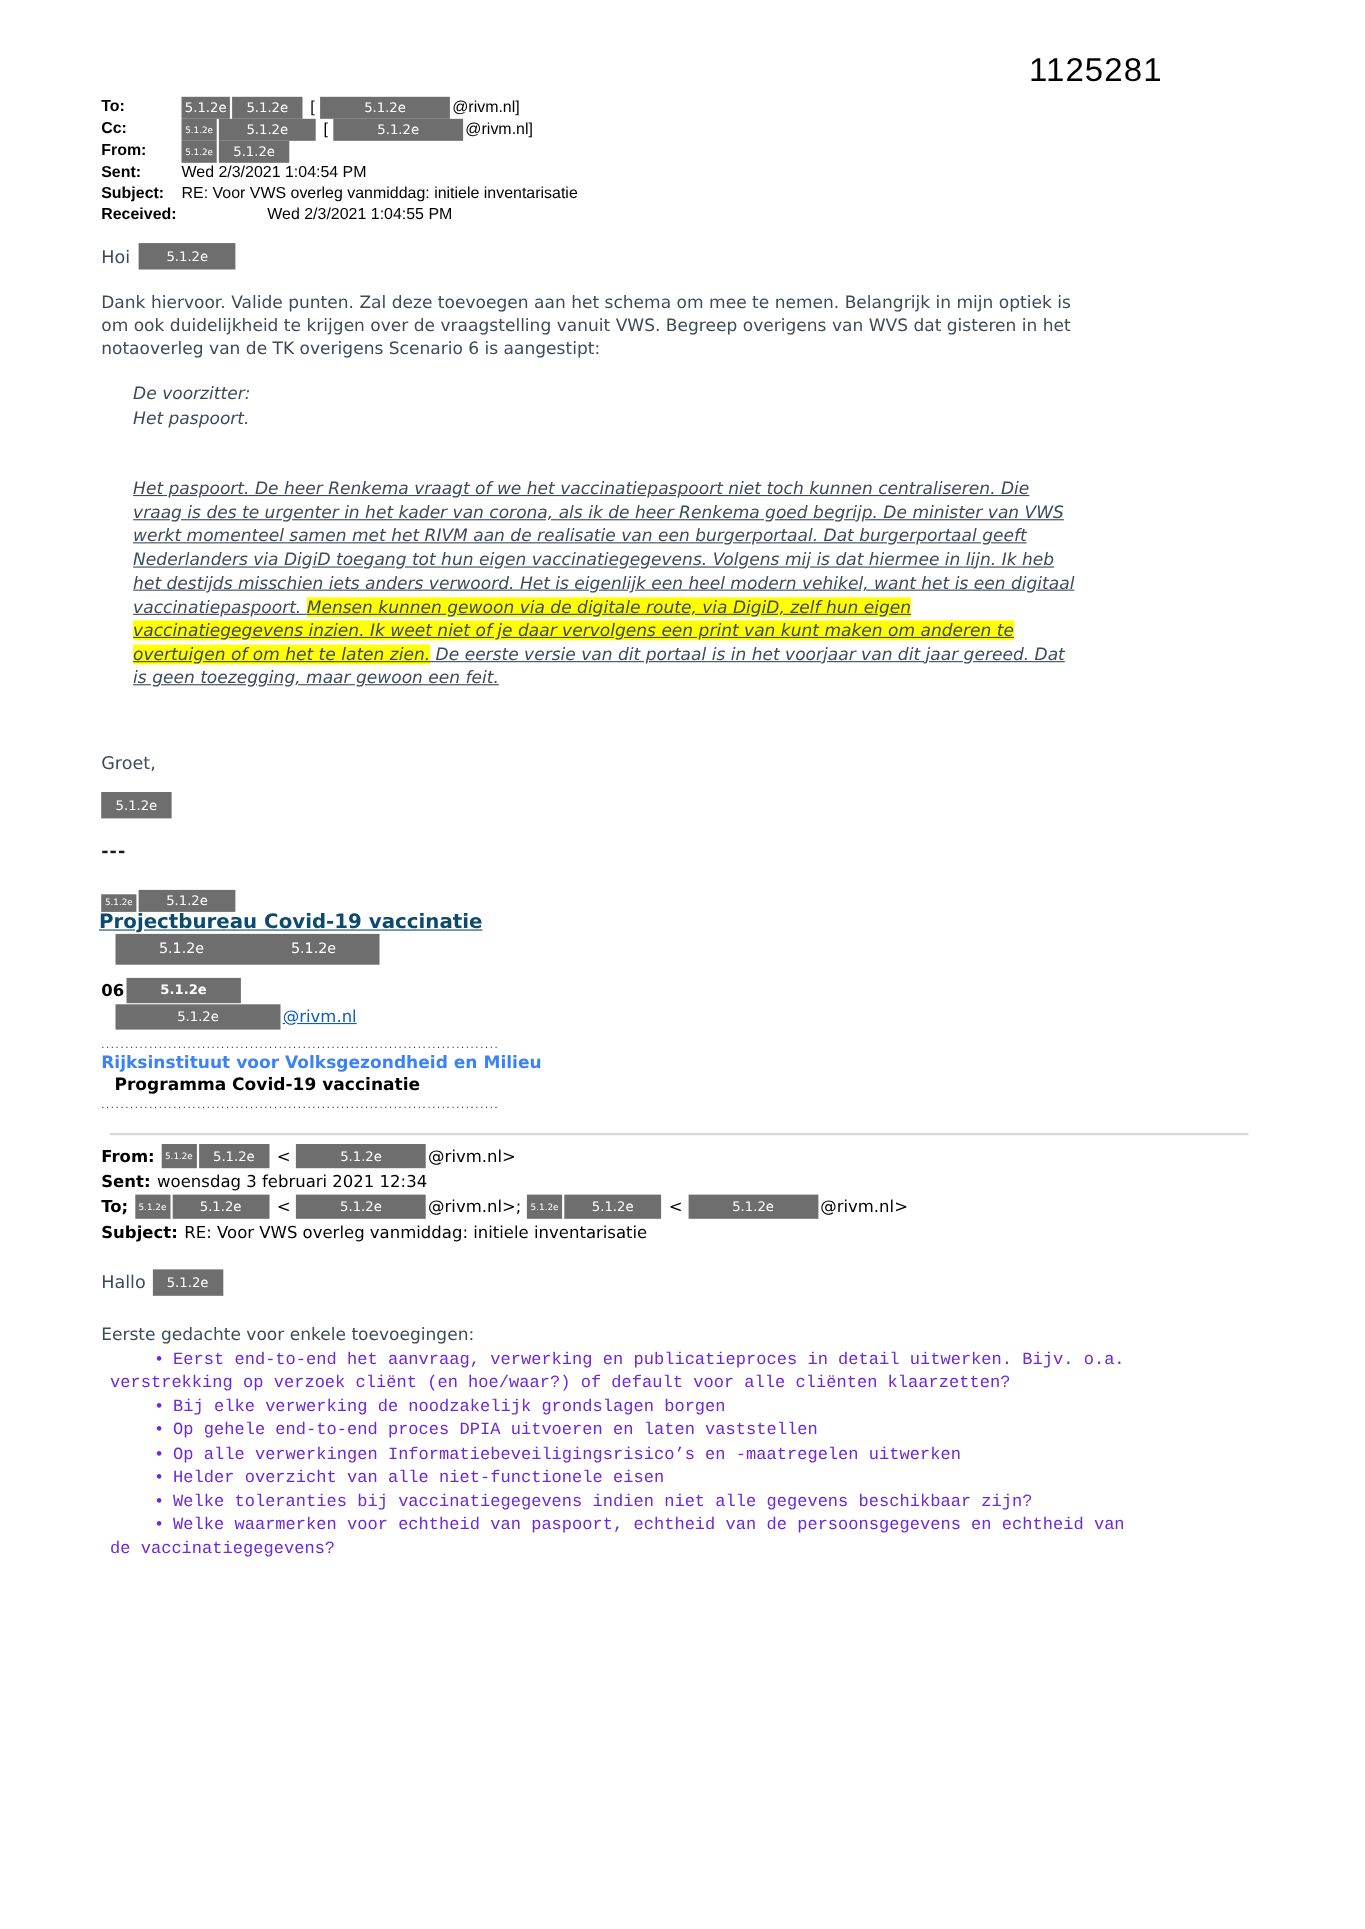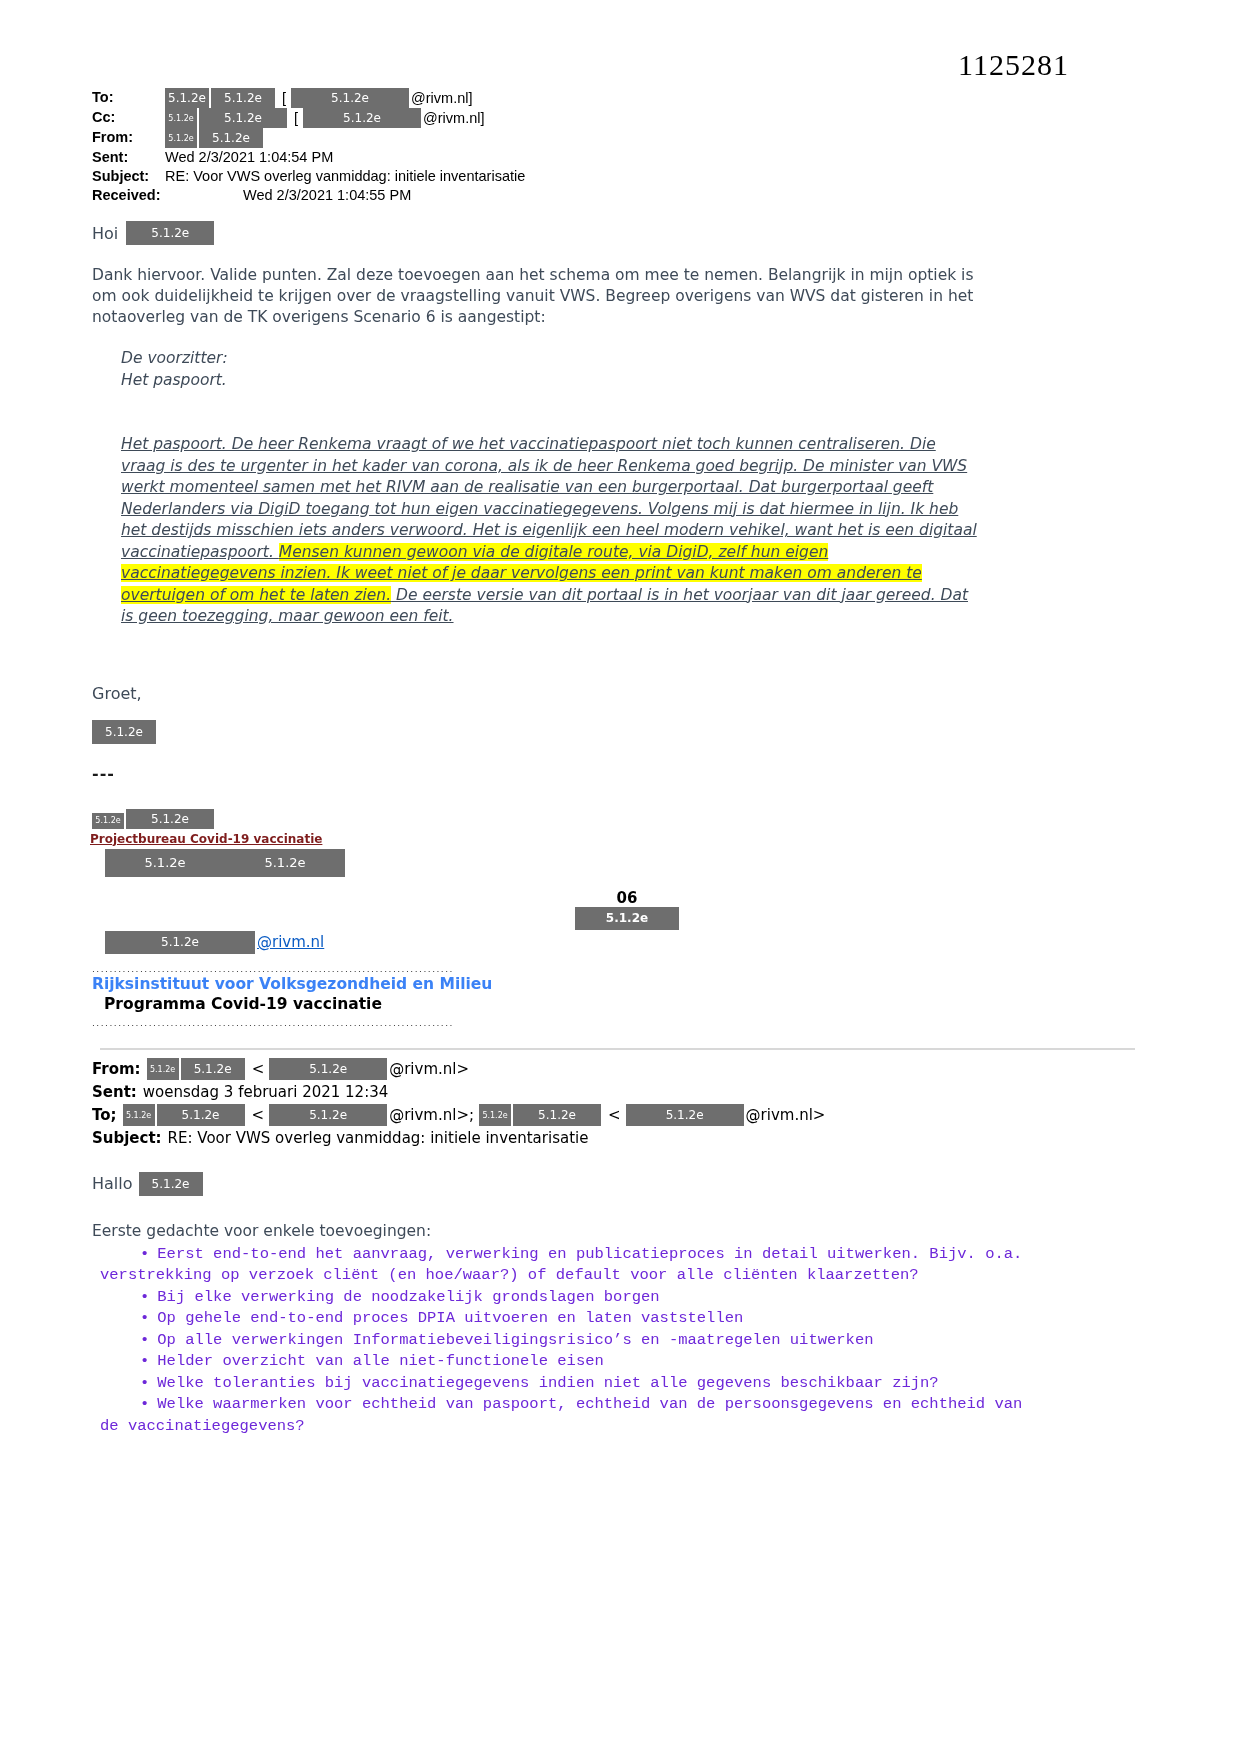--- a/index.html
+++ b/index.html
@@ -5,22 +5,22 @@
   html,body{margin:0;padding:0;background:#fff;}
   .page{
     position:relative;
     width:1241px;height:1754px;
     background:#fff;
     font-family:"DejaVu Sans",sans-serif;
     color:#3e4a58;
     overflow:hidden;
   }
   .doc-number{
-    position:absolute;top:48px;right:172px;
-    font-family:Liberation Serif, serif;
+    position:absolute;top:48px;right:184px;
+    font-family:Liberation Sans, sans-serif;
     font-size:30px;color:#000;letter-spacing:1px;
   }
   .content{position:absolute;left:92px;top:88px;width:1070px;}
 
   
   .hdr1{font-family:"Liberation Sans",sans-serif;font-size:14.5px;color:#000;}
   .hrow{display:flex;align-items:flex-start;min-height:19px;line-height:19px;}
   .hlabel{font-weight:bold;width:73px;flex:0 0 73px;}
   .hval{display:flex;align-items:center;white-space:nowrap;}
   .indent-received{padding-left:78px;}
@@ -52,26 +52,26 @@
   mark.hl{background:#ffff00;color:inherit;padding:0;}
 
   .closing{margin-top:56px;font-size:16px;}
   .sig-rx{margin-top:17px;}
   .dashes{margin-top:20px;font-size:16px;font-weight:bold;letter-spacing:1px;color:#1a1a1a;}
 
   
   .sig{margin-top:26px;font-size:15px;}
   .sig-row1{display:flex;align-items:flex-end;}
   .sig-row1 .rx-xs{height:16px;}
-  .sig-unit{font-weight:bold;color:#7f1d1d;text-decoration:underline;font-size:12px;line-height:20px;margin-left:-2px;}
+  .sig-unit{font-weight:bold;color:#0c4a6e;text-decoration:underline;font-size:18px;line-height:20px;margin-left:-2px;}
   .sig-double{
     margin-left:13px;width:240px;height:28px;background:#6e6e6e;color:#fff;
     display:flex;align-items:center;justify-content:space-around;font-size:13px;
   }
-  .sig-phone{margin-top:12px;display:flex;align-items:center;color:#000;font-weight:bold;font-size:15px;flex-direction:column;}
+  .sig-phone{margin-top:12px;display:flex;align-items:center;color:#000;font-weight:bold;font-size:15px;}
   .sig-phone .rx{margin-left:2px;width:104px;height:23px;}
   .sig-email{display:flex;align-items:center;margin-top:1px;margin-left:13px;}
   .sig-email .rx{width:150px;height:23px;}
   .email-link{color:#0b5cc4;text-decoration:underline;font-size:15px;}
   .dotline{
     width:362px;overflow:hidden;white-space:nowrap;
     font-size:9px;letter-spacing:1.5px;color:#333;line-height:10px;
   }
   .dot-top{margin-top:10px;}
   .dot-bottom{margin-top:4px;}

